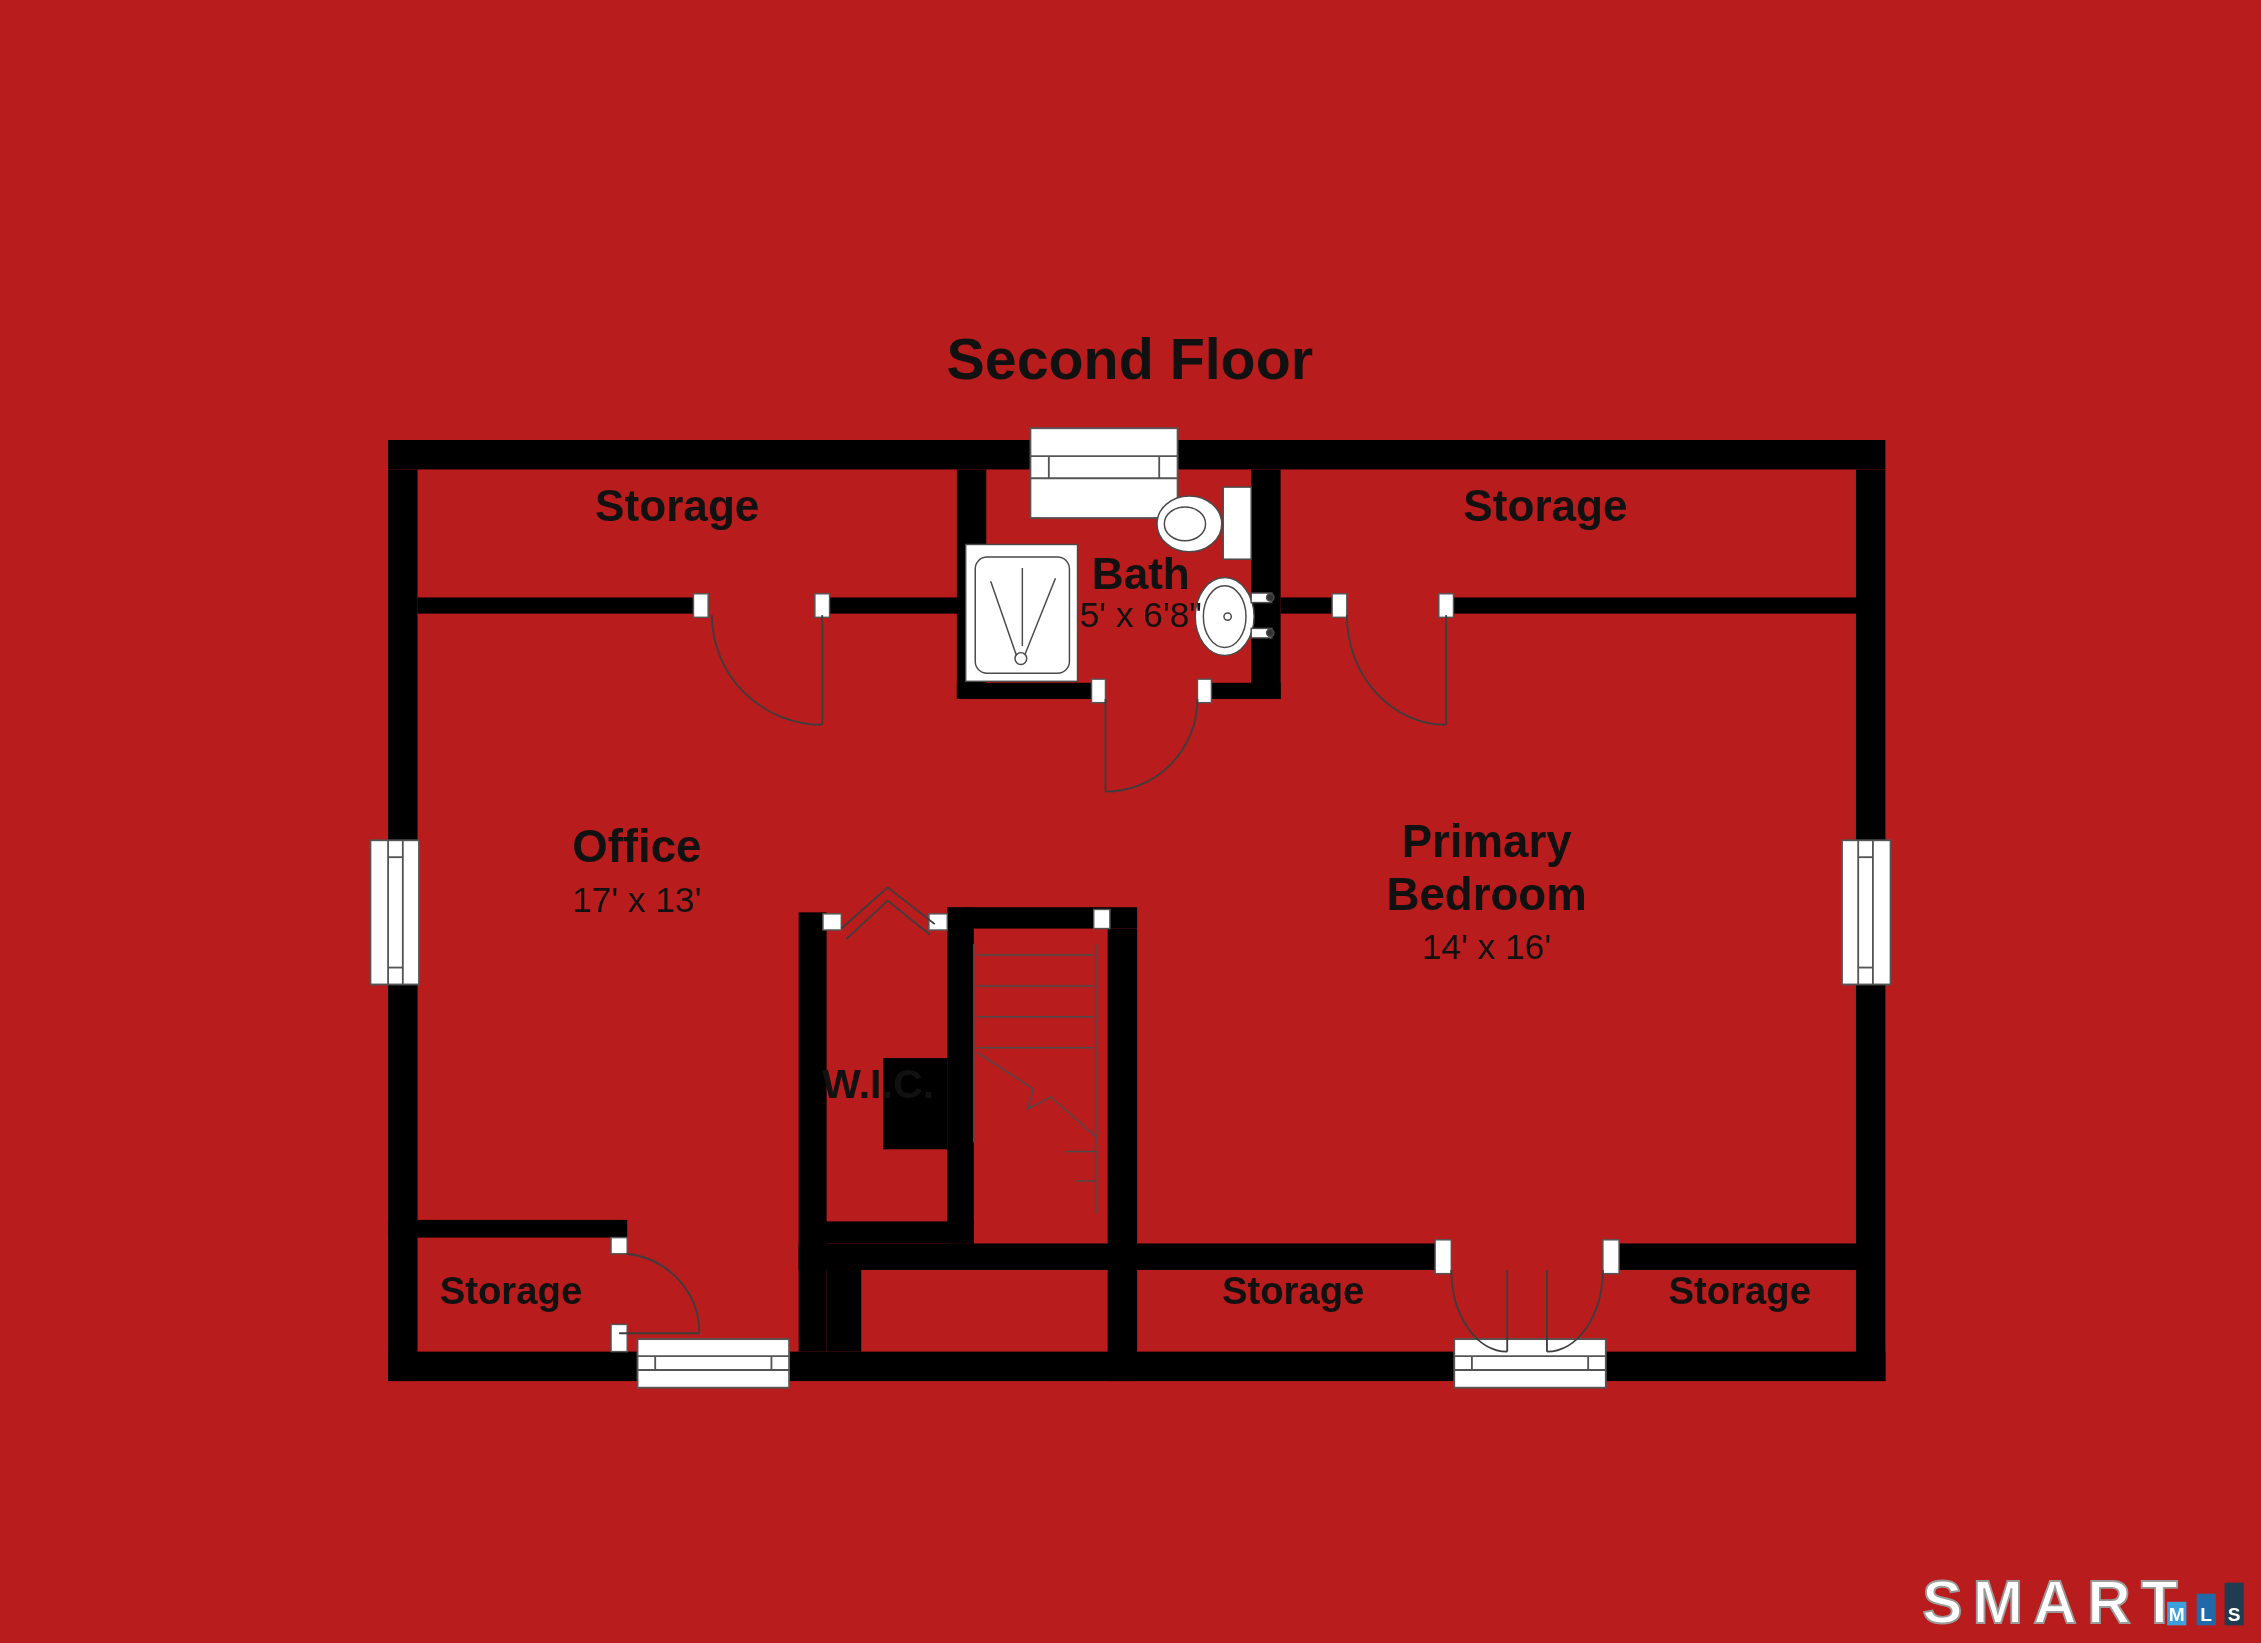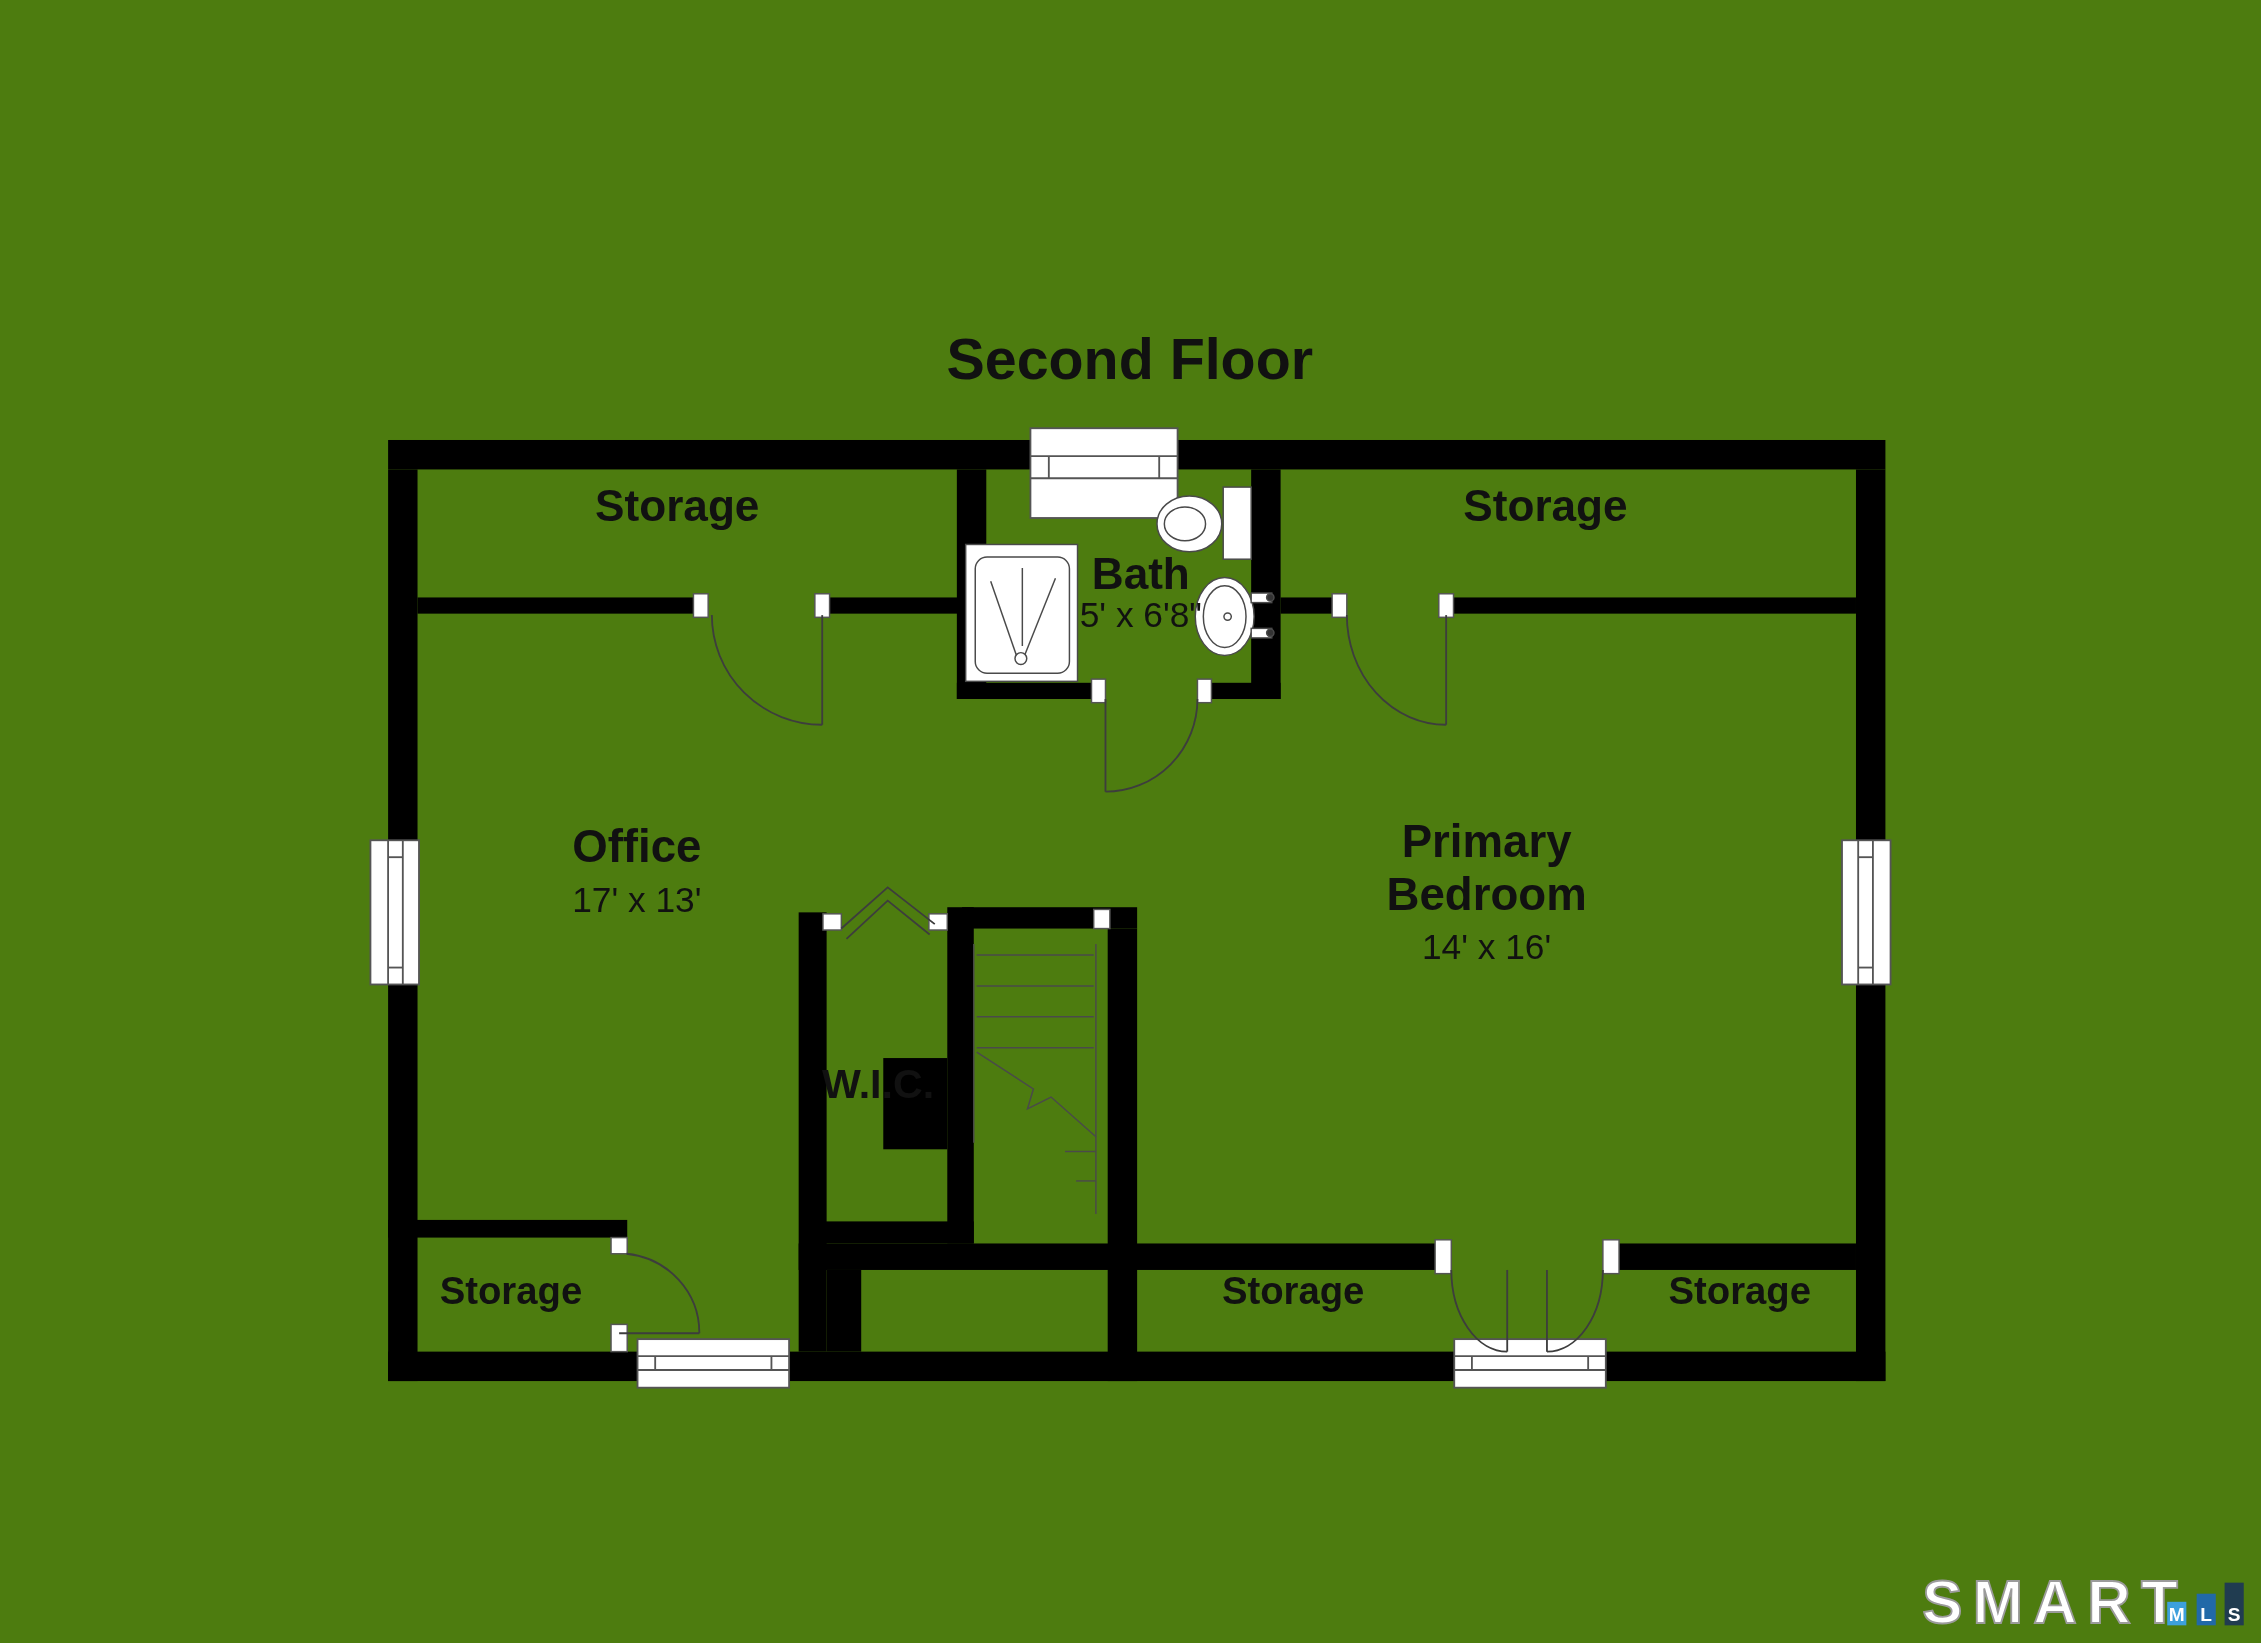--- a/index.html
+++ b/index.html
@@ -1,16 +1,16 @@
 <!DOCTYPE html>
 <html style="font-size:11.8px"><head>
 <meta charset="utf-8">
 <style>
   html,body{margin:0;padding:0;background:#ffffff;width:100%;height:100%;}
-  .page{position:fixed;inset:0;background:#4d7c0f;}
+  .page{position:fixed;inset:0;background:#b91c1c;}
   svg{display:block;width:100%;height:100%;}
   .room-label{font-family:"Liberation Sans",sans-serif;font-weight:bold;fill:#111;}
   .dim-label{font-family:"Liberation Sans",sans-serif;font-weight:normal;fill:#111;}
   .title-label{font-family:"Liberation Sans",sans-serif;font-weight:bold;fill:#111;}
   .logo-brand{font-family:"Liberation Sans",sans-serif;font-weight:bold;fill:#ffffff;}
   .logo-letter{font-family:"Liberation Sans",sans-serif;font-weight:bold;fill:#ffffff;}
 </style>
 </head>
 <body>
 

